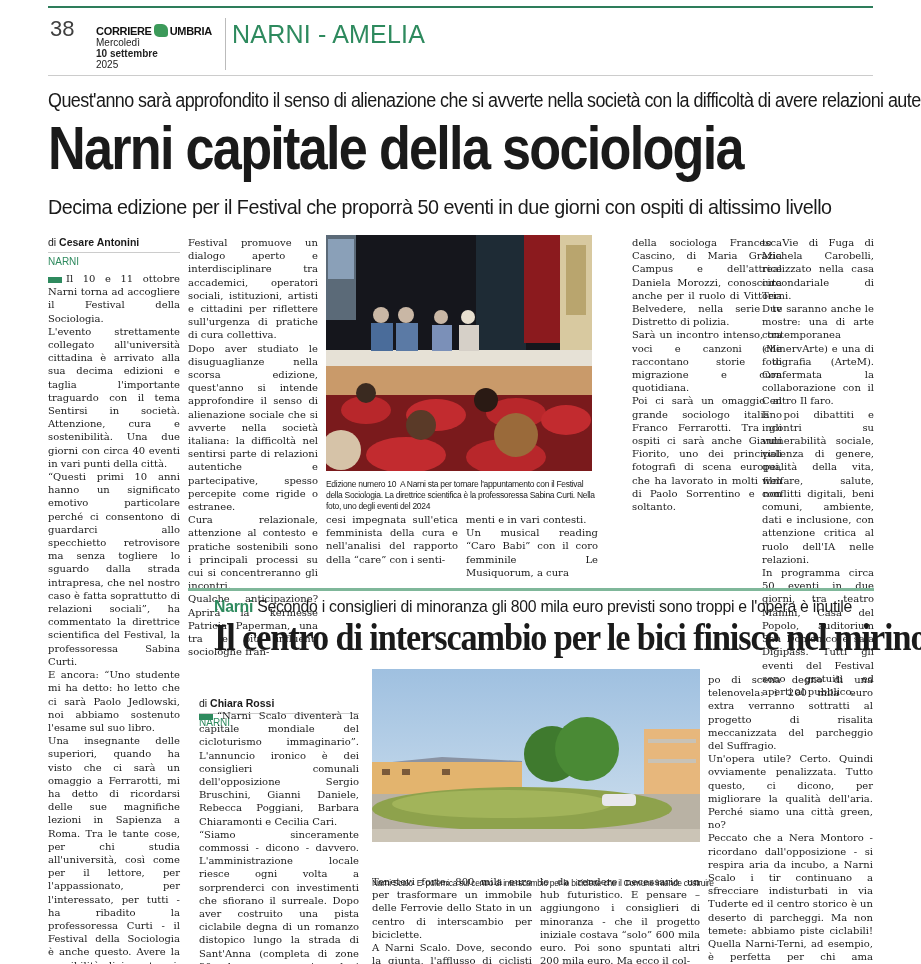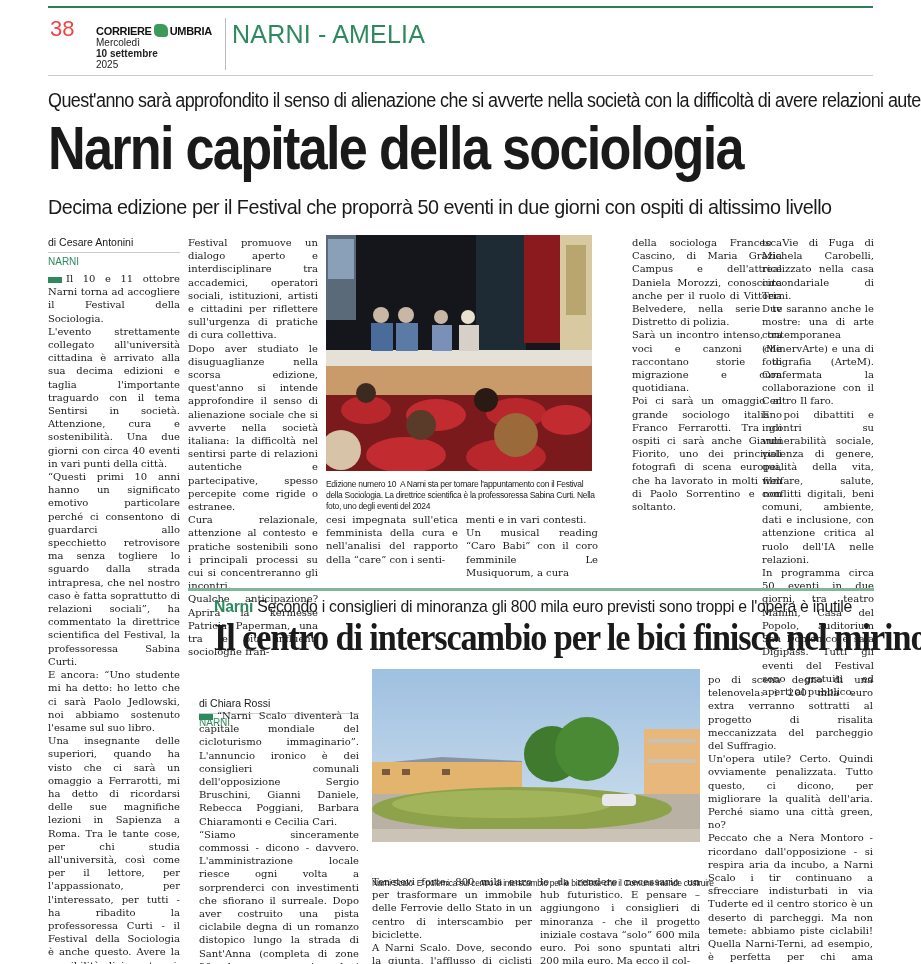--- a/index.html
+++ b/index.html
@@ -1,32 +1,32 @@
 <!DOCTYPE html>
 <html><head>
 <meta charset="utf-8">
 <style>
   html,body{margin:0;padding:0;background:#fff;}
   body{width:921px;height:964px;position:relative;overflow:hidden;color:#1a1a1a;font-family:"DejaVu Serif",serif;}
   .abs{position:absolute;}
   .topline{left:48px;top:6px;width:825px;height:2px;background:#2e7d5b;}
-  .pagenum{left:50px;top:16px;font:400 22px "Liberation Sans",sans-serif;color:#ef4444;}
+  .pagenum{left:50px;top:16px;font:400 22px "Liberation Sans",sans-serif;color:#404040;}
   .masthead{left:96px;top:24px;width:128px;}
   .logo{font:700 11px "Liberation Sans",sans-serif;letter-spacing:-0.3px;color:#111;display:flex;align-items:center;gap:2px;}
   .logo .dot{display:inline-block;width:14px;height:13px;background:#3c9a5a;border-radius:4px 6px 3px 5px;}
   .dateline{font:400 10px "Liberation Sans",sans-serif;line-height:11px;color:#222;}
   .dateline b{font-weight:700;}
   .vsep{left:225px;top:18px;width:1px;height:52px;background:#bbb;}
   .section{left:232px;top:20px;font:400 25px "Liberation Sans",sans-serif;color:#2e8a5e;letter-spacing:0.2px;}
   .hline{left:48px;top:75px;width:825px;height:1px;background:#ccc;}
   .kicker{left:48px;top:89px;width:830px;font:400 19.5px "Liberation Sans",sans-serif;letter-spacing:-0.6px;transform:scaleX(0.92);transform-origin:left;white-space:nowrap;}
   .headline{left:48px;top:112px;width:830px;font:700 61px "Liberation Sans",sans-serif;letter-spacing:-2px;transform:scaleX(0.855);transform-origin:left;white-space:nowrap;line-height:72px;}
   .subhead{left:48px;top:195px;font:400 21px "Liberation Sans",sans-serif;letter-spacing:-0.5px;transform:scaleX(0.94);transform-origin:left;white-space:nowrap;}
   .byline{font:400 10.5px "Liberation Sans",sans-serif;}
-  .byline b{font-weight:400;}
+  .byline b{font-weight:700;}
   .loc{font:400 10px "Liberation Sans",sans-serif;color:#2e8a5e;}
   .rule{height:1px;background:#ccc;}
   .col{font-size:10px;line-height:13.2px;text-align:justify;hyphens:auto;}
   .col p{margin:0;}
   .lead-mark{display:inline-block;width:14px;height:6px;background:#2e8a5e;margin-right:4px;vertical-align:middle;}
   .photo{overflow:hidden;}
   .caption{font:400 8.5px "Liberation Sans",sans-serif;line-height:11px;letter-spacing:-0.3px;}
   .caption b{font-weight:400;}
   .green-rule{height:3px;background:#7fb79a;}
   .kicker2{left:214px;top:597px;font:400 17px "Liberation Sans",sans-serif;letter-spacing:-0.3px;white-space:nowrap;transform:scaleX(0.93);transform-origin:left;}

